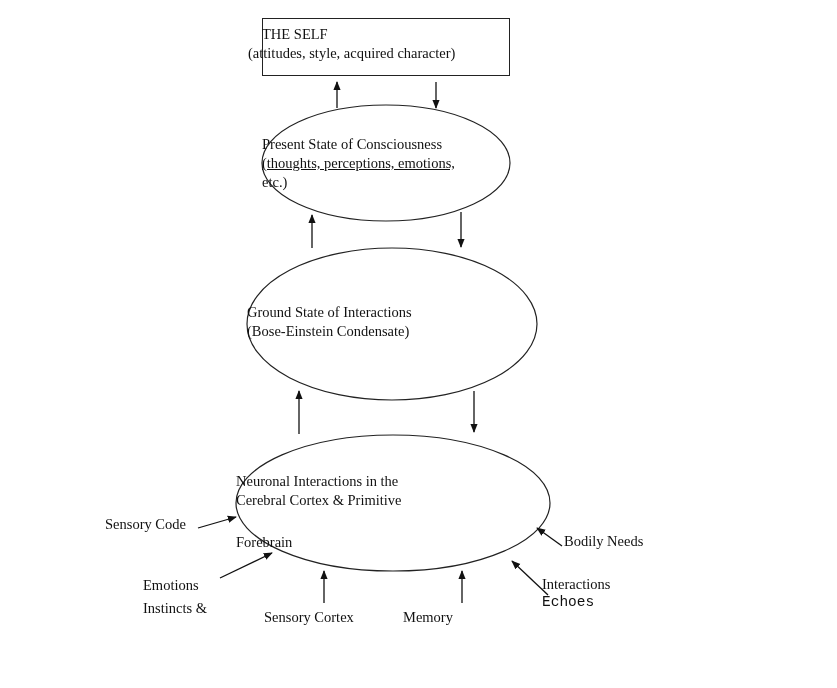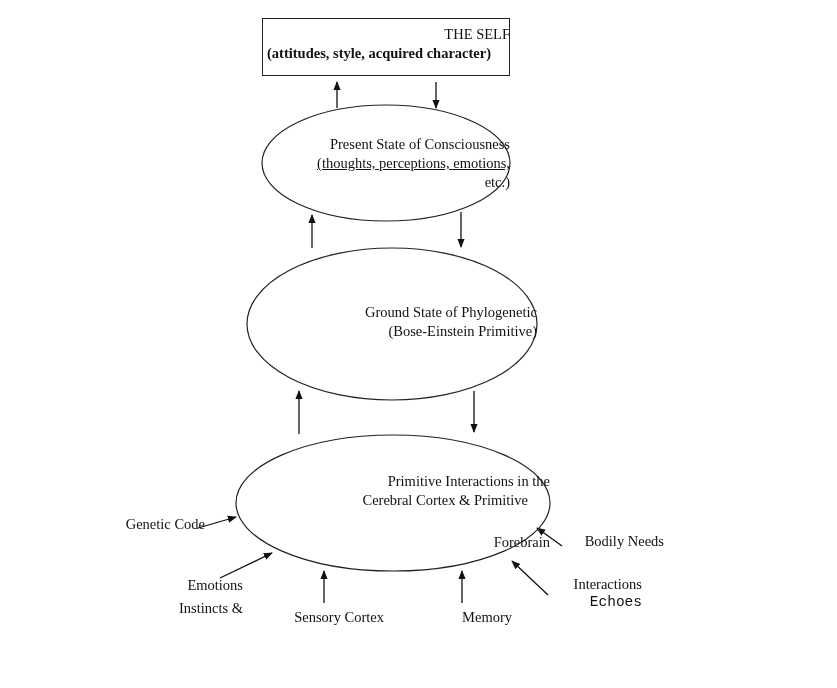--- a/index.html
+++ b/index.html
@@ -1,19 +1,19 @@
 <!DOCTYPE html>
 <html><head>
 <meta charset="utf-8">
 <style>
   html, body { margin: 0; padding: 0; background: #ffffff; }
   body { width: 837px; height: 688px; position: relative; overflow: hidden;
          font-family: "Liberation Serif", "DejaVu Serif", serif; color: #111; }
   #diagram { position: absolute; left: 0; top: 0; }
-  .lbl { position: absolute; font-size: 14.5px; line-height: 19px; text-align: right; white-space: nowrap; color: #111; }
+  .lbl { position: absolute; font-size: 14.5px; line-height: 19px; text-align: left; white-space: nowrap; color: #111; }
   .self-box { position: absolute; left: 262px; top: 18px; width: 248px; height: 58px;
               border: 1.3px solid #222; box-sizing: border-box; }
 </style>
 </head>
 <body>
 
 <svg id="diagram" width="837" height="688">
   <defs>
     <marker id="ah" viewBox="0 0 10 10" refX="9" refY="5" markerWidth="7" markerHeight="7" orient="auto-start-reverse">
       <path d="M0,1 L10,5 L0,9 z" fill="#111"></path>
@@ -36,33 +36,33 @@
   <line x1="198" y1="528" x2="236" y2="517" stroke="#111" stroke-width="1.3" marker-end="url(#ah)"></line>
   <line x1="220" y1="578" x2="272" y2="553" stroke="#111" stroke-width="1.3" marker-end="url(#ah)"></line>
   <line x1="324" y1="603" x2="324" y2="571" stroke="#111" stroke-width="1.3" marker-end="url(#ah)"></line>
   <line x1="462" y1="603" x2="462" y2="571" stroke="#111" stroke-width="1.3" marker-end="url(#ah)"></line>
   <line x1="562" y1="546" x2="537" y2="528" stroke="#111" stroke-width="1.3" marker-end="url(#ah)"></line>
   <line x1="548" y1="595" x2="512" y2="561" stroke="#111" stroke-width="1.3" marker-end="url(#ah)"></line>
 </svg>
 
 <div class="self-box"></div>
 <div class="lbl" style="left:262px; top:25px; width:248px;">THE SELF</div>
-<div class="lbl" style="left:267px; top:44px; width:216px;font-weight:bold;">(attitudes, style, acquired character)</div>
+<div class="lbl" style="left:248px; top:44px; width:216px;">(attitudes, style, acquired character)</div>
 
 <div class="lbl" style="left:262px; top:135px; width:248px;">Present State of Consciousness</div>
 <div class="lbl" style="left:262px; top:154px; width:248px;text-decoration:underline;">(thoughts, perceptions, emotions,</div>
 <div class="lbl" style="left:262px; top:173px; width:248px;">etc.)</div>
 
-<div class="lbl" style="left:247px; top:303px; width:290px;">Ground State of Phylogenetic</div>
-<div class="lbl" style="left:247px; top:322px; width:290px;">(Bose-Einstein Primitive)</div>
+<div class="lbl" style="left:247px; top:303px; width:290px;">Ground State of Interactions</div>
+<div class="lbl" style="left:247px; top:322px; width:290px;">(Bose-Einstein Condensate)</div>
 
-<div class="lbl" style="left:236px; top:472px; width:314px;">Primitive Interactions in the</div>
+<div class="lbl" style="left:236px; top:472px; width:314px;">Neuronal Interactions in the</div>
 <div class="lbl" style="left:236px; top:491px; width:292px;">Cerebral Cortex &amp; Primitive</div>
 <div class="lbl" style="left:236px; top:533px; width:314px;">Forebrain</div>
 
-<div class="lbl" style="left:105px; top:515px; width:100px;">Genetic Code</div>
+<div class="lbl" style="left:105px; top:515px; width:100px;">Sensory Code</div>
 <div class="lbl" style="left:143px; top:557px; width:100px;margin-top:42px;">Instincts &amp;</div>
 <div class="lbl" style="left:143px; top:576px; width:100px;">Emotions</div>
 <div class="lbl" style="left:264px; top:608px; width:120px;">Sensory Cortex</div>
-<div class="lbl" style="left:412px; top:608px; width:100px;">Memory</div>
+<div class="lbl" style="left:403px; top:608px; width:100px;">Memory</div>
 <div class="lbl" style="left:564px; top:532px; width:100px;">Bodily Needs</div>
 <div class="lbl" style="left:542px; top:575px; width:100px;">Interactions</div>
 <div class="lbl" style="left:542px; top:593px; width:100px;font-family:Liberation Mono, monospace;">Echoes</div>
 
 </body></html>

